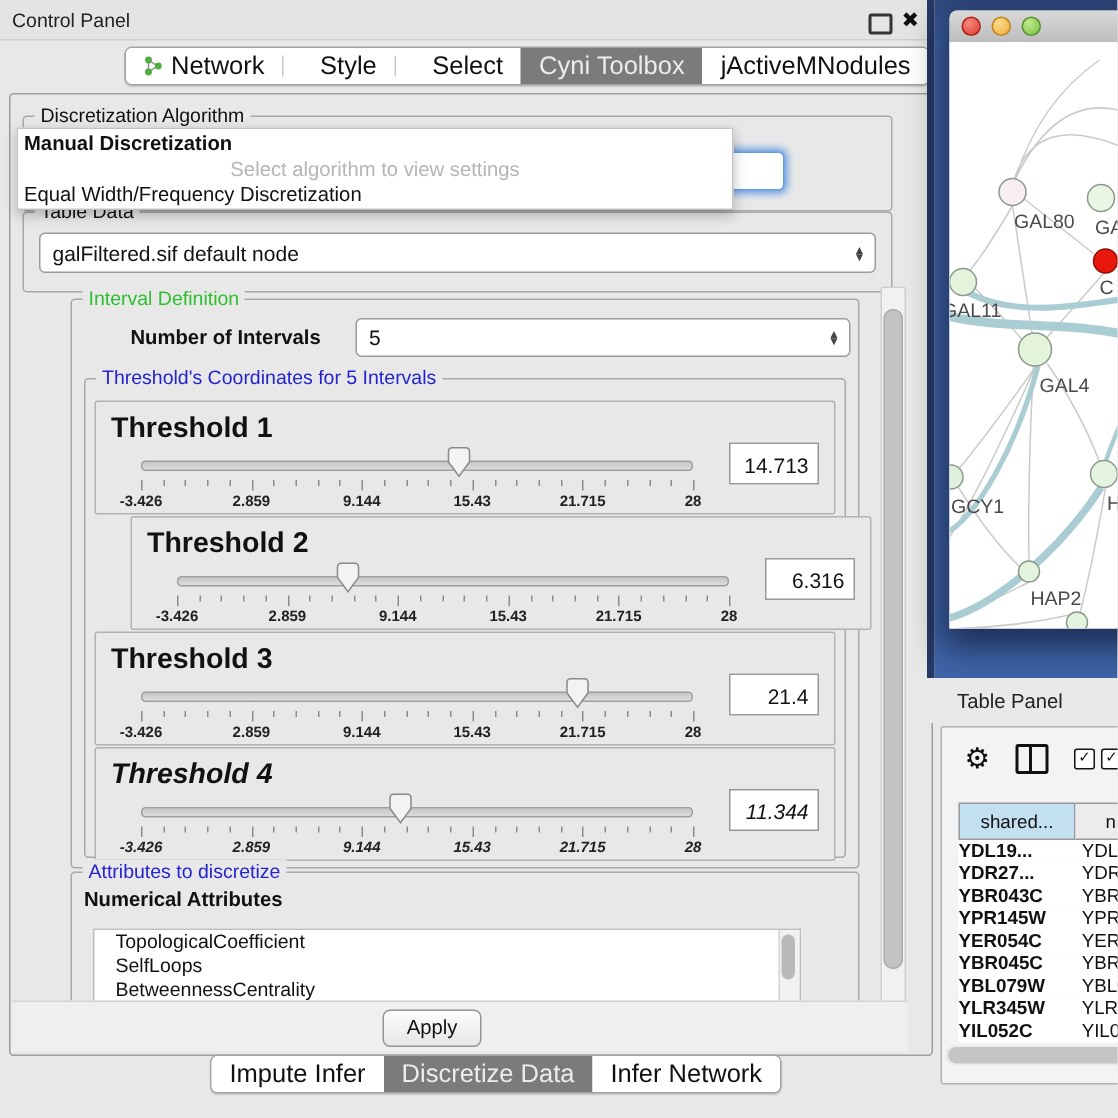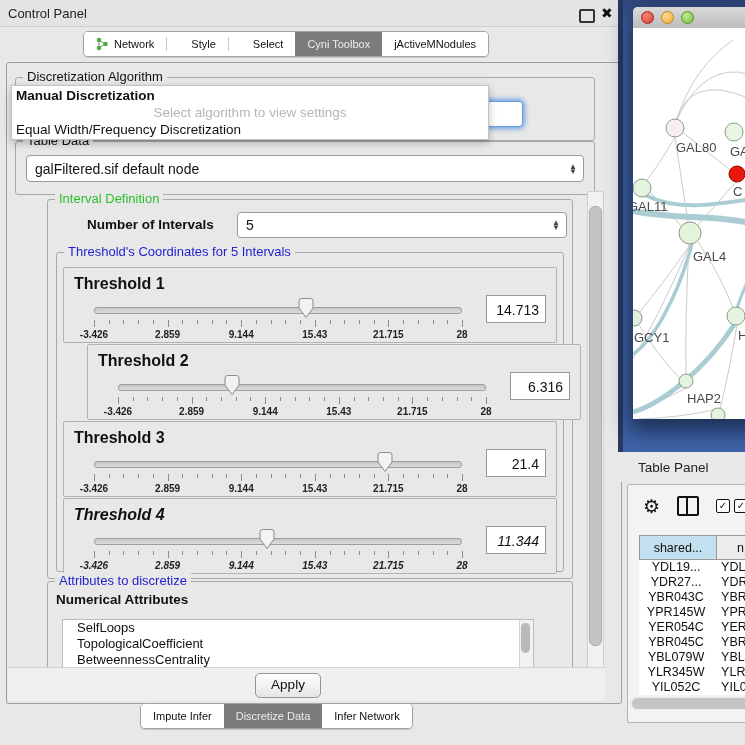--- a/index.html
+++ b/index.html
@@ -9,21 +9,21 @@
 
   
   #titlebar{left:0;top:0;width:618px;height:26px;background:#e4e4e4;border-bottom:1px solid #cfcfcf;}
   #title-text{left:8px;top:6px;font-size:13px;color:#222;}
   .win-btn{top:9px;width:12px;height:10px;}
   #float-btn{left:579px;border:2px solid #333;border-radius:2px;}
   #close-btn{left:601px;top:5px;font-weight:bold;font-size:14px;color:#111;}
 
   .tabstrip{display:flex;align-items:stretch;height:24px;border:1px solid #a3a3a3;border-radius:5px;
             background:#fff;overflow:hidden;box-shadow:0 1px 1px rgba(0,0,0,.15);}
-  .tab{display:flex;align-items:center;padding:0 12px;font-size:11px;background:#fff;color:#111;cursor:default;}
+  .tab{display:flex;align-items:center;padding:0 12px;font-size:17px;background:#fff;color:#111;cursor:default;}
   .tab.sel{background:#7b7b7b;color:#ececec;}
   .tab .sep{width:1px;background:#c9c9c9;height:14px;margin-left:12px;}
   #top-tabs{left:83px;top:31px;}
   #bottom-tabs{left:140px;top:703px;}
 
   #content{left:6px;top:62px;width:600px;height:640px;border:1px solid #9e9e9e;border-radius:3px;background:#e8e8e8;padding-left:14px;}
 
   .groupbox{position:absolute;border:1px solid #a8a8a8;border-radius:3px;}
   .gtitle{position:absolute;top:-9px;left:7px;background:#e8e8e8;padding:0 4px;font-size:13px;white-space:nowrap;}
 
@@ -39,21 +39,21 @@
   .popup-row{height:17px;line-height:17px;font-size:13.5px;padding:0 4px;white-space:nowrap;}
   .popup-placeholder{color:#b5b5b5;text-align:center;}
   .popup-sel{font-weight:bold;}
 
   
   .vscroll{position:absolute;background:#f1f1f1;border:1px solid #cfcfcf;border-radius:2px;}
   .vthumb{position:absolute;left:1px;width:11px;background:#c3c3c3;border:1px solid #ababab;border-radius:6px;}
 
   
   .th-panel{position:absolute;left:6px;width:492px;height:74px;border:1px solid #b2b2b2;border-radius:2px;background:#e8e8e8;}
-  .th-label{position:absolute;left:10px;top:7px;font-weight:bold;font-size:16px;}
+  .th-label{position:absolute;left:10px;top:7px;font-weight:bold;font-size:19px;}
   .th-slider{position:absolute;left:30px;top:0;width:368px;height:74px;}
   .track{position:absolute;left:0;right:0;top:39px;height:5px;border-radius:3px;
          background:linear-gradient(#c6c6c6,#dcdcdc);border:1px solid #9e9e9e;}
   .ticks{position:absolute;left:0;right:0;top:52px;height:8px;}
   .tick{position:absolute;width:1px;background:#8b8b8b;top:0;}
   .tick.minor{height:4px;}
   .tick.major{height:7px;}
   .ticklabels{position:absolute;left:0;right:0;top:61px;height:11px;font-size:10px;font-weight:bold;color:#222;}
   .ticklabel{position:absolute;transform:translateX(-50%);white-space:nowrap;}
   .thumb{position:absolute;top:29px;width:17px;height:22px;transform:translateX(-50%);z-index:2;}
@@ -92,21 +92,21 @@
   #cols-icon div{position:absolute;left:7px;top:0;bottom:0;width:2px;background:#111;}
   .chk{width:12px;height:12px;border:1.5px solid #111;border-radius:2px;font-size:10px;line-height:11px;text-align:center;background:#fff;}
   #tp-checks{display:flex;gap:4px;}
   #tp-table{position:absolute;left:11px;top:50px;width:160px;}
   .hrow{display:flex;height:25px;}
   .hcell{box-sizing:border-box;border:1px solid #9a9a9a;font-size:12.5px;display:flex;align-items:center;background:#ececec;}
   .hcell.c1{width:78px;justify-content:center;background:#c2e0ef;}
   .hcell.c2{width:82px;padding-left:20px;border-left:none;}
   .trow{display:flex;height:15px;background:#fff;}
   .tcell{font-size:12.5px;line-height:15px;white-space:nowrap;overflow:hidden;}
-  .tcell.c1{width:78px;text-align:center;}
+  .tcell.c1{width:78px;text-align:left;font-weight:bold;}
   .tcell.c2{width:82px;padding-left:8px;}
   #hscroll{position:absolute;left:2px;top:212px;width:126px;height:13px;background:#eaeaea;border-radius:6px;}
   #hthumb{position:absolute;left:2px;top:1px;height:11px;width:122px;background:#c5c5c5;border-radius:6px;}
 
   svg text{font-family:"Liberation Sans","DejaVu Sans",sans-serif;}
 </style>
 </head>
 <body>
 
 <div class="abs" id="titlebar">
@@ -372,22 +372,22 @@
     <div class="th-value">11.344</div>
   </div>
 </div>
       </div>
     </div>
 
     <div class="groupbox" style="left:40px;top:390px;width:524px;height:88px;">
       <span class="gtitle" style="color:#2323cf;">Attributes to discretize</span>
       <span class="abs" style="left:8px;top:10px;font-weight:bold;font-size:13.5px;">Numerical Attributes</span>
       <div id="attr-list">
-        <div class="li">SelfLoops</div>
-          <div class="li">TopologicalCoefficient</div>
+        <div class="li">TopologicalCoefficient</div>
+          <div class="li">SelfLoops</div>
           <div class="li">BetweennessCentrality</div>
           <div id="attr-scroll">
             <div id="attr-thumb"></div>
           </div>
       </div>
     </div>
   </div>
 
   <div class="vscroll" style="left:580px;top:128px;width:15px;height:476px;">
     <div class="vthumb" style="top:14px;height:438px;"></div>

